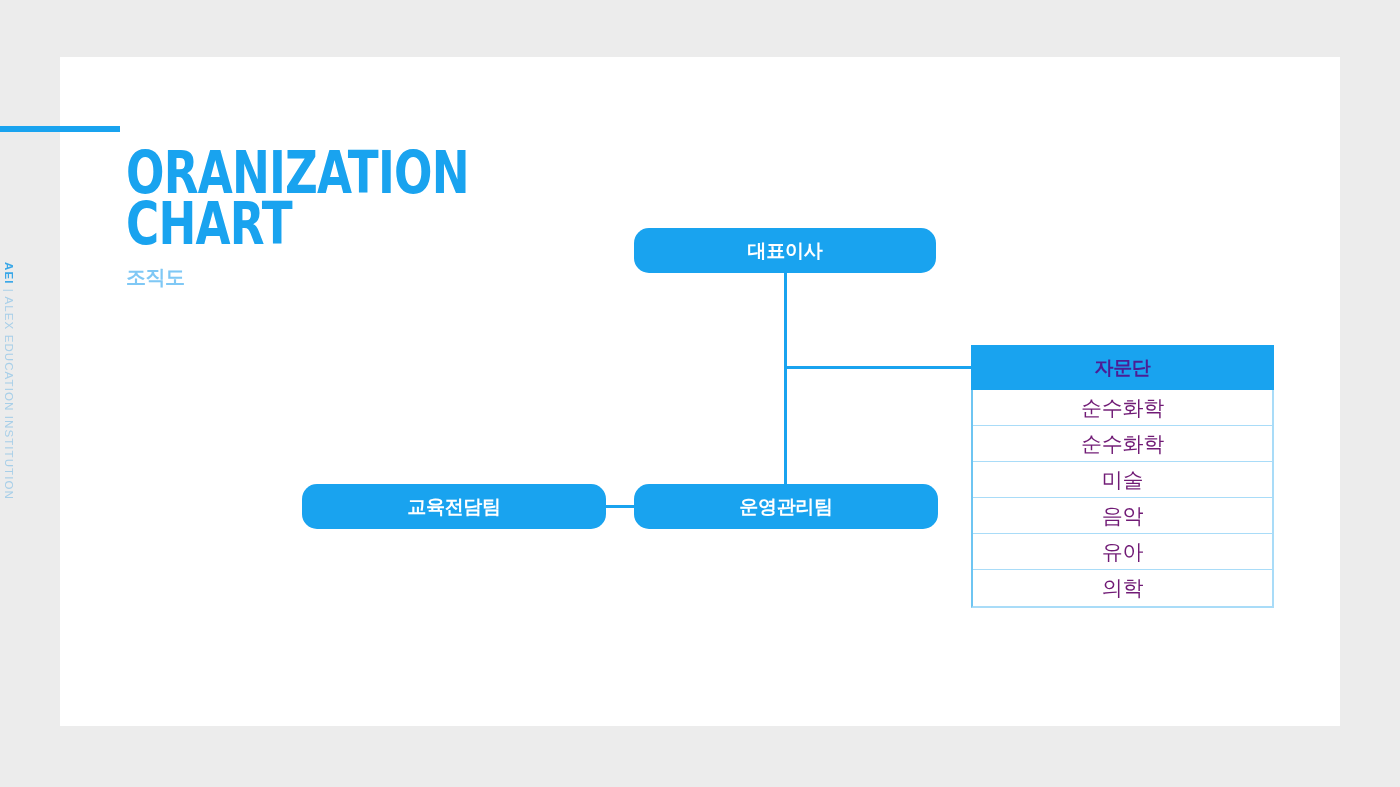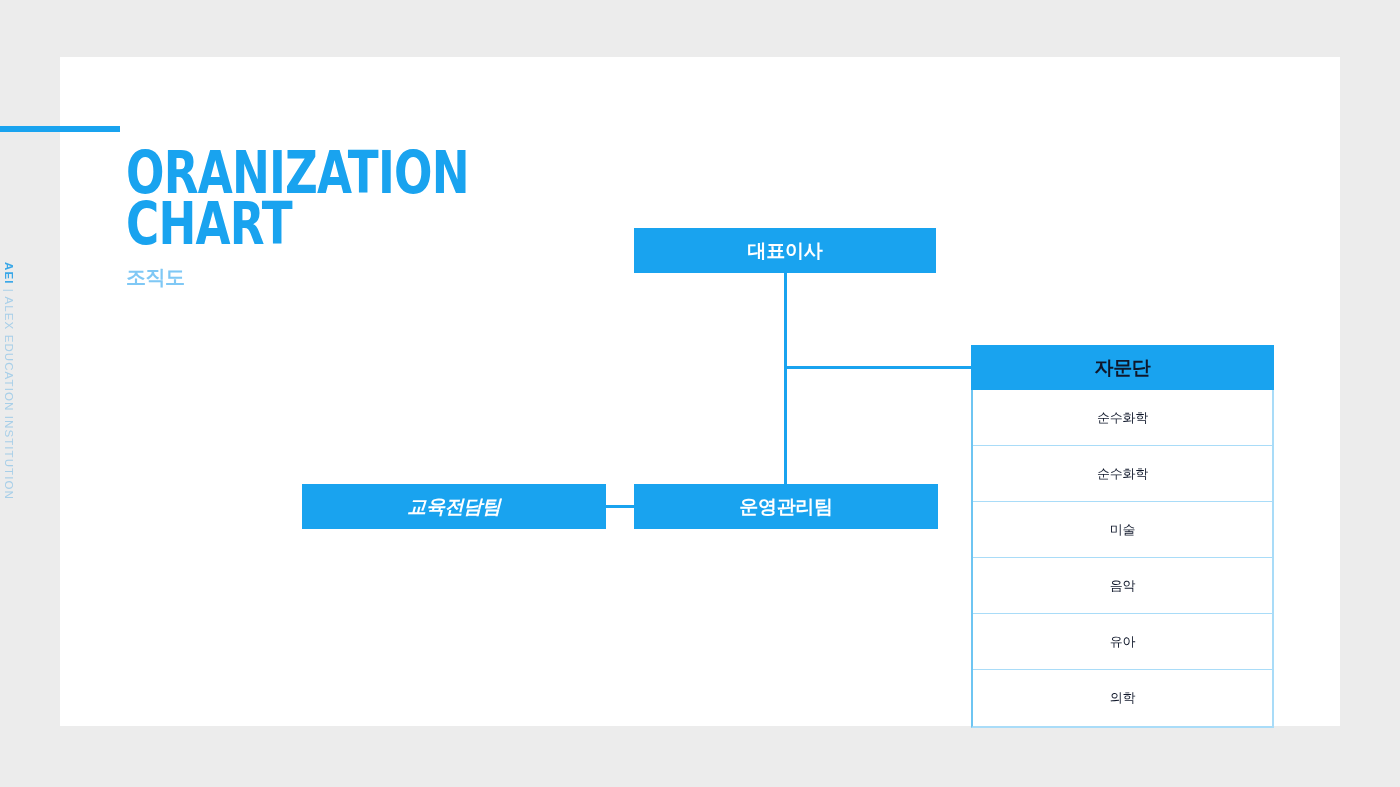--- a/index.html
+++ b/index.html
@@ -101,25 +101,26 @@
     position: absolute;
     background: #19a3ef;
     color: #ffffff;
     font-size: 19px;
     font-weight: bold;
     letter-spacing: -0.3px;
     display: flex;
     align-items: center;
     justify-content: center;
     box-sizing: border-box;
+    border-radius: 15px;
   }
 
   .node-ceo   { left: 634px; top: 228px; width: 302px; height: 45px; }
   .node-ops   { left: 634px; top: 484px; width: 304px; height: 45px; justify-content: center; }
-  .node-edu   { left: 302px; top: 484px; width: 304px; height: 45px; font-style: italic; }
+  .node-edu   { left: 302px; top: 484px; width: 304px; height: 45px; }
 
   
   .conn {
     position: absolute;
     background: #19a3ef;
   }
   
   .conn-trunk     { left: 784px; top: 273px; width: 3px; height: 211px; }
   
   .conn-advisory  { left: 784px; top: 366px; width: 190px; height: 3px; }
@@ -129,42 +130,42 @@
   
   .advisory-panel {
     position: absolute;
     left: 971px;
     top: 345px;
     width: 303px;
   }
   .advisory-header {
     height: 45px;
     background: #19a3ef;
-    color: #0f172a;
+    color: #4c1d95;
     font-size: 19px;
     font-weight: bold;
     letter-spacing: -0.3px;
     display: flex;
     align-items: center;
     justify-content: center;
     box-sizing: border-box;
   }
   .advisory-list {
     border-left: 2px solid #6ec5f2;
     border-right: 2px solid #a9dcf8;
     border-bottom: 2px solid #a9dcf8;
     box-sizing: border-box;
   }
   .advisory-item {
-    height: 56px;
+    height: 36px;
     display: flex;
     align-items: center;
     justify-content: center;
-    font-size: 13px;
-    color: #0f172a;
+    font-size: 21px;
+    color: #701a75;
     letter-spacing: -0.3px;
     border-bottom: 1px solid #a9dcf8;
     box-sizing: border-box;
     background: #ffffff;
   }
   .advisory-item:last-child {
     border-bottom: none;
     align-items: center;
   }
 </style>

